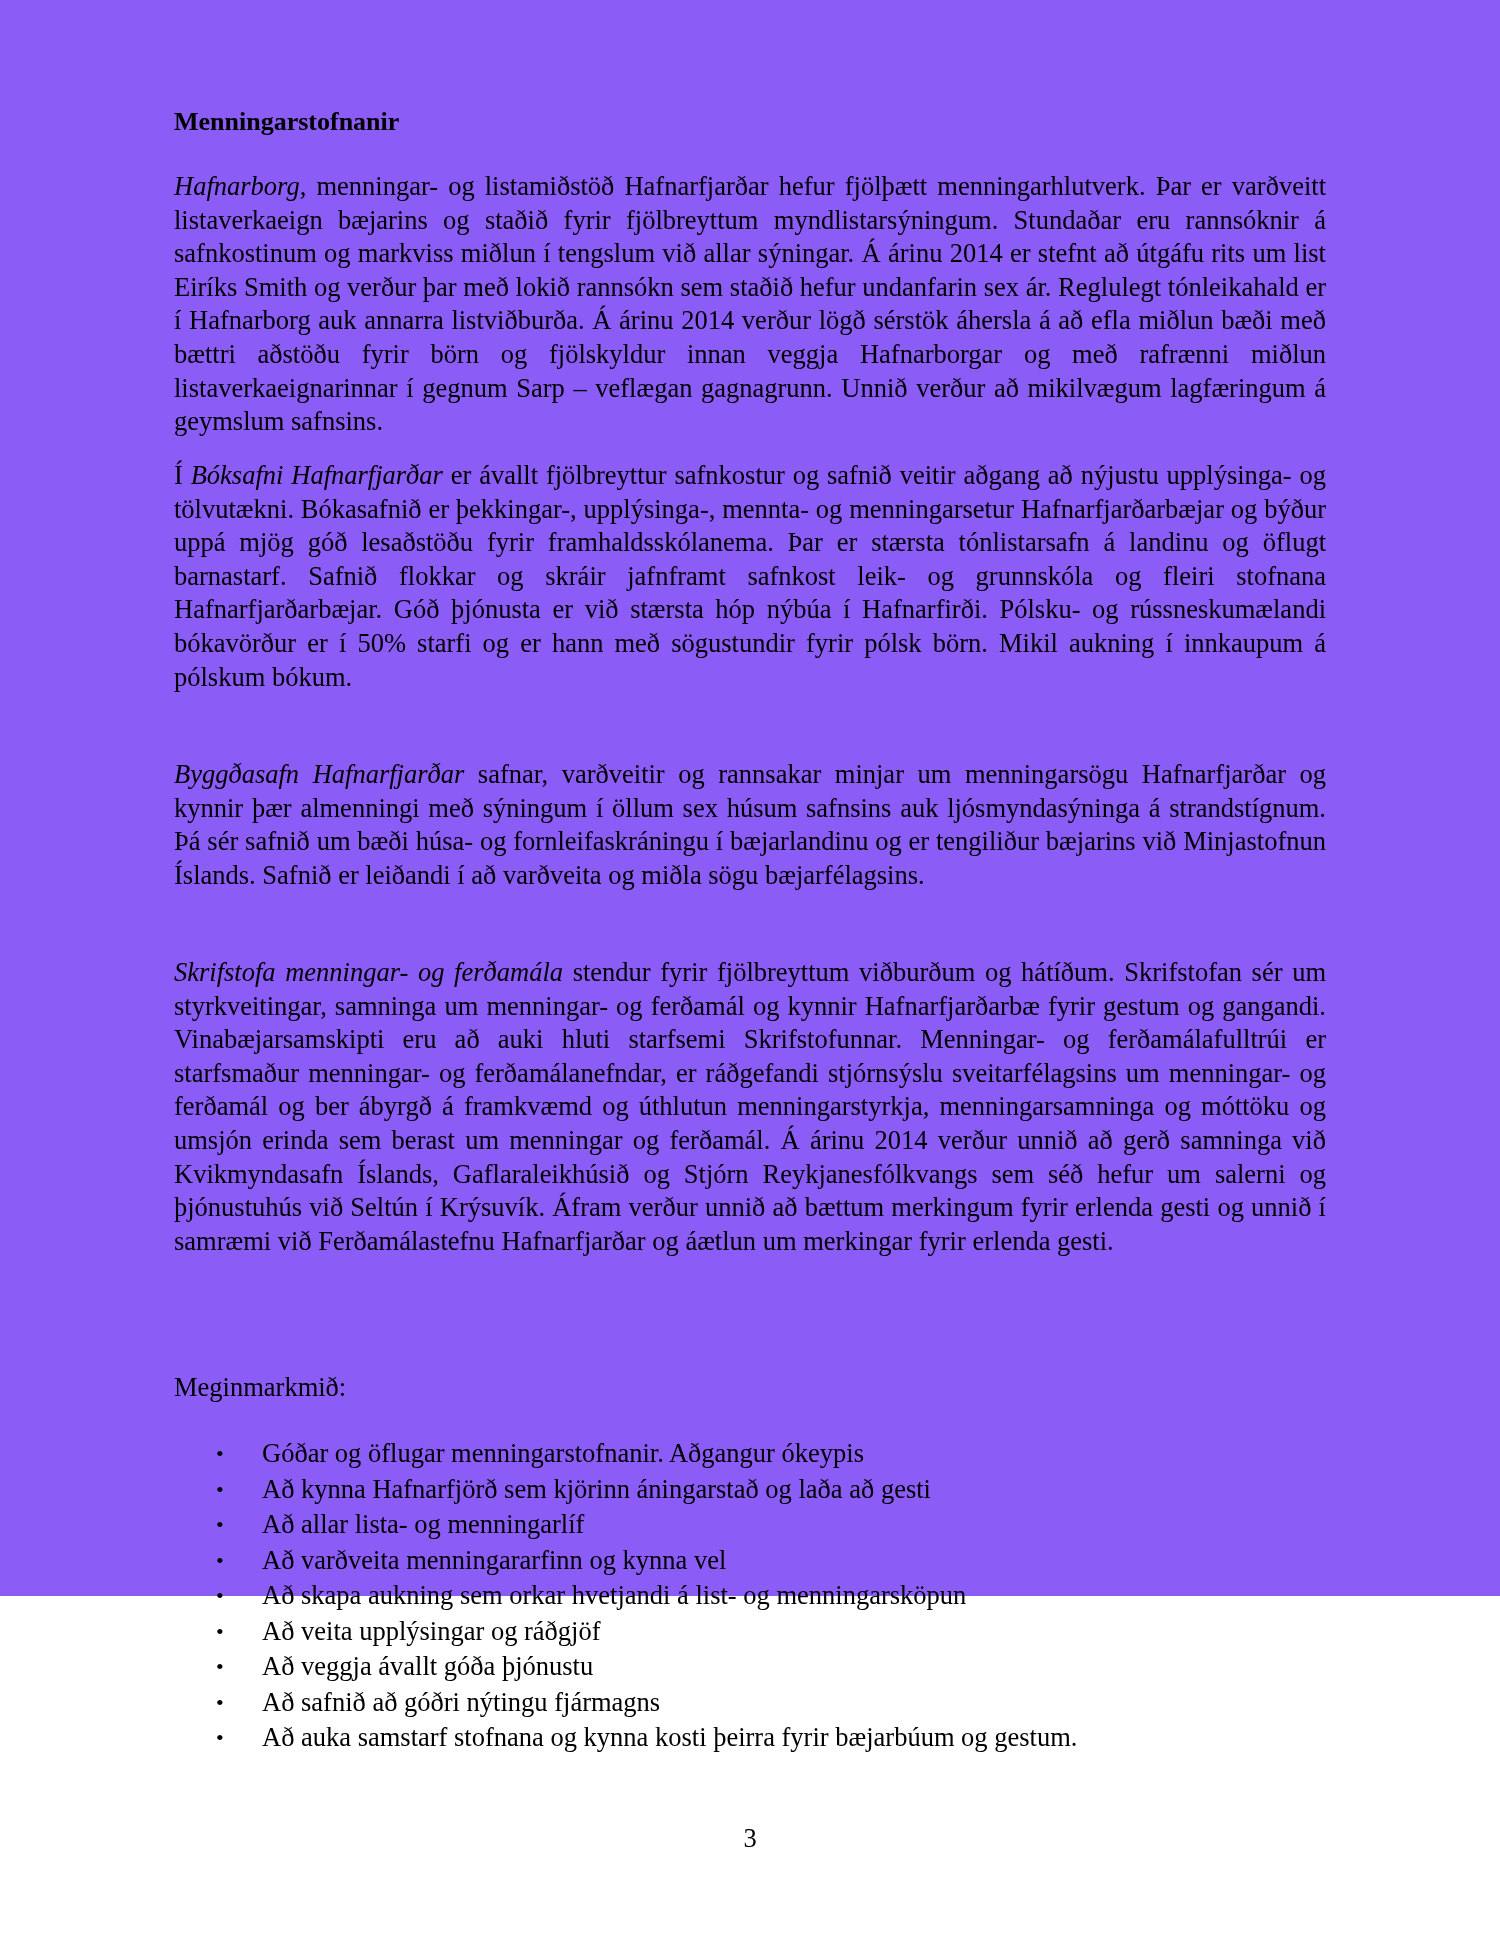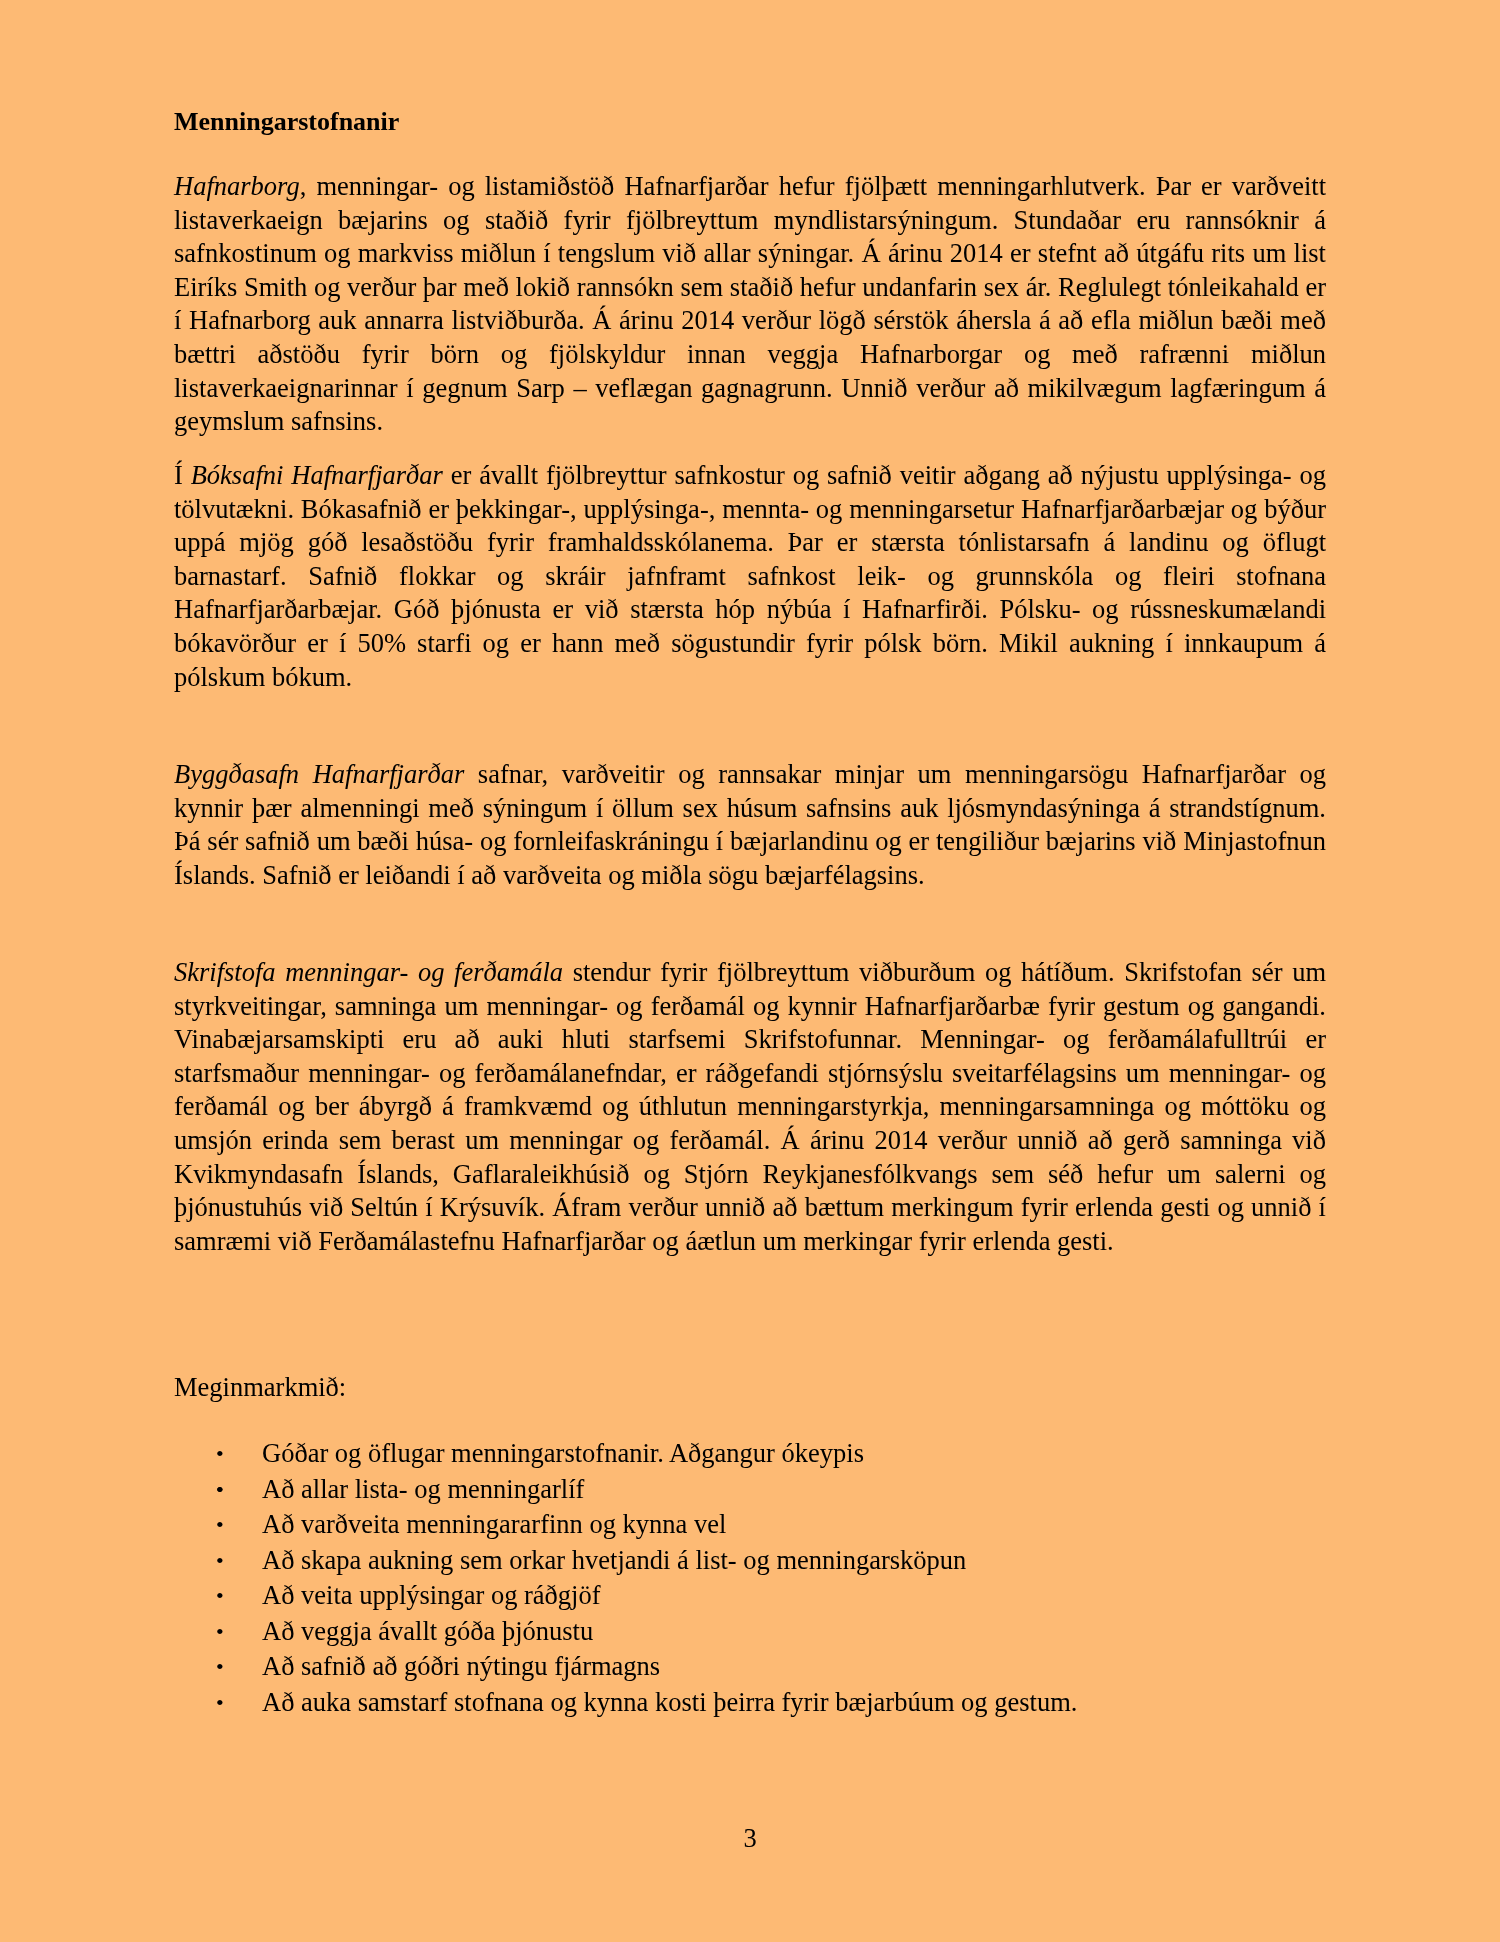--- a/index.html
+++ b/index.html
@@ -1,19 +1,19 @@
 <!DOCTYPE html>
 <html><head>
 <meta charset="utf-8">
 <style>
   html, body { margin: 0; padding: 0; background: #ffffff; }
   body { width: 1500px; height: 1942px; position: relative; overflow: hidden; }
   .page {
-    position: absolute; left: 0; top: 0; width: 1500px; height: 1942px;
-    background: #fdba74; color: #000000;
+    position: absolute; left: 0; top: 0; width: 1500px; height: 1596px;
+    background: #8b5cf6; color: #000000;
     font-family: "Liberation Serif", "DejaVu Serif", serif;
   }
   .heading {
     position: absolute; left: 174px; top: 106px;
     font-size: 26px; font-weight: bold; line-height: 32px; margin: 0;
   }
   .para {
     position: absolute; left: 174px; width: 1152px;
     font-size: 26.5px; line-height: 33.6px; text-align: justify; margin: 0;
   }
@@ -39,21 +39,21 @@
   <p class="para" id="p2"><span>Í </span><em>Bóksafni Hafnarfjarðar</em><span> er ávallt fjölbreyttur safnkostur og safnið veitir aðgang að nýjustu upplýsinga- og tölvutækni. Bókasafnið er þekkingar-, upplýsinga-, mennta- og menningarsetur Hafnarfjarðarbæjar og býður uppá mjög góð lesaðstöðu fyrir framhaldsskólanema. Þar er stærsta tónlistarsafn á landinu og öflugt barnastarf. Safnið flokkar og skráir jafnframt safnkost leik- og grunnskóla og fleiri stofnana Hafnarfjarðarbæjar. Góð þjónusta er við stærsta hóp nýbúa í Hafnarfirði. Pólsku- og rússneskumælandi bókavörður er í 50% starfi og er hann með sögustundir fyrir pólsk börn. Mikil aukning í innkaupum á pólskum bókum.</span></p>
 
   <p class="para" id="p3"><span></span><em>Byggðasafn Hafnarfjarðar</em><span> safnar, varðveitir og rannsakar minjar um menningarsögu Hafnarfjarðar og kynnir þær almenningi með sýningum í öllum sex húsum safnsins auk ljósmyndasýninga á strandstígnum. Þá sér safnið um bæði húsa- og fornleifaskráningu í bæjarlandinu og er tengiliður bæjarins við Minjastofnun Íslands. Safnið er leiðandi í að varðveita og miðla sögu bæjarfélagsins.</span></p>
 
   <p class="para" id="p4"><span></span><em>Skrifstofa menningar- og ferðamála</em><span> stendur fyrir fjölbreyttum viðburðum og hátíðum. Skrifstofan sér um styrkveitingar, samninga um menningar- og ferðamál og kynnir Hafnarfjarðarbæ fyrir gestum og gangandi. Vinabæjarsamskipti eru að auki hluti starfsemi Skrifstofunnar. Menningar- og ferðamálafulltrúi er starfsmaður menningar- og ferðamálanefndar, er ráðgefandi stjórnsýslu sveitarfélagsins um menningar- og ferðamál og ber ábyrgð á framkvæmd og úthlutun menningarstyrkja, menningarsamninga og móttöku og umsjón erinda sem berast um menningar og ferðamál.  Á árinu 2014 verður unnið að gerð samninga við Kvikmyndasafn Íslands, Gaflaraleikhúsið og Stjórn Reykjanesfólkvangs sem séð hefur um salerni og þjónustuhús við Seltún í Krýsuvík. Áfram verður unnið að bættum merkingum fyrir erlenda gesti og unnið í samræmi við Ferðamálastefnu Hafnarfjarðar og áætlun um merkingar fyrir erlenda gesti.</span></p>
 
   <p class="label">Meginmarkmið:</p>
 
   <ul class="goals">
     <li><span class="bullet">•</span><span>Góðar og öflugar menningarstofnanir.  Aðgangur ókeypis</span></li>
-    <li><span class="bullet">•</span></li>
+    <li><span class="bullet">•</span><span>Að kynna Hafnarfjörð sem kjörinn áningarstað og laða að gesti</span></li>
     <li><span class="bullet">•</span><span>Að allar lista- og menningarlíf</span></li>
     <li><span class="bullet">•</span><span>Að varðveita menningararfinn og kynna vel</span></li>
     <li><span class="bullet">•</span><span>Að skapa aukning sem orkar hvetjandi á list- og menningarsköpun</span></li>
     <li><span class="bullet">•</span><span>Að veita upplýsingar og ráðgjöf</span></li>
     <li><span class="bullet">•</span><span>Að veggja ávallt góða þjónustu</span></li>
     <li><span class="bullet">•</span><span>Að safnið að góðri nýtingu fjármagns</span></li>
     <li><span class="bullet">•</span><span>Að auka samstarf stofnana og kynna kosti þeirra fyrir bæjarbúum og gestum.</span></li>
   </ul>
 
   <div class="page-number">3</div>

